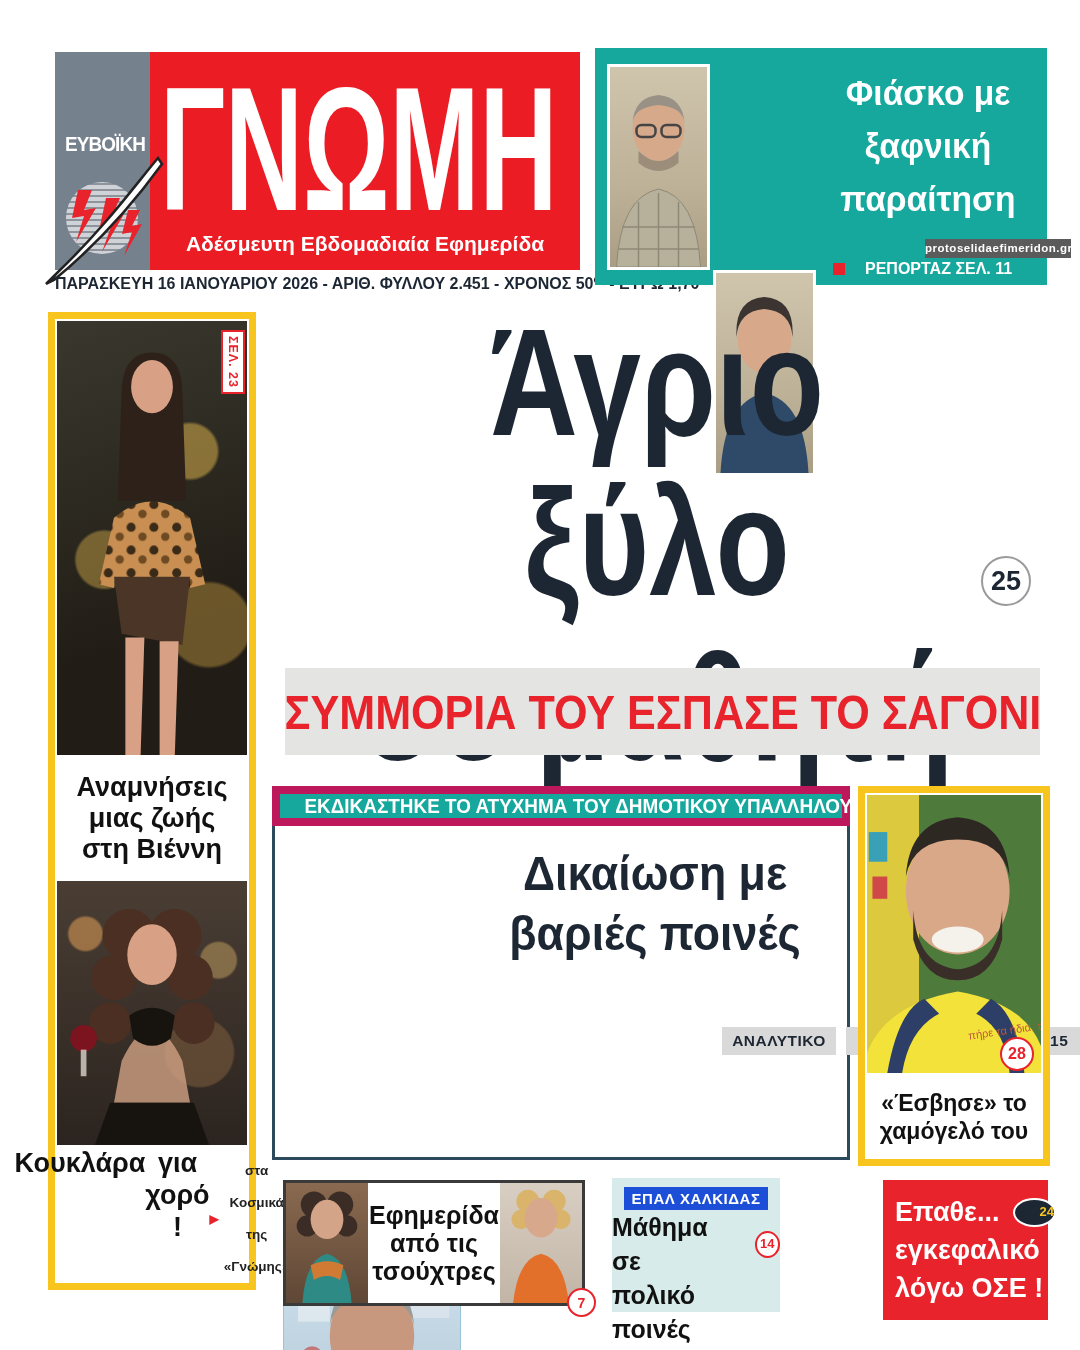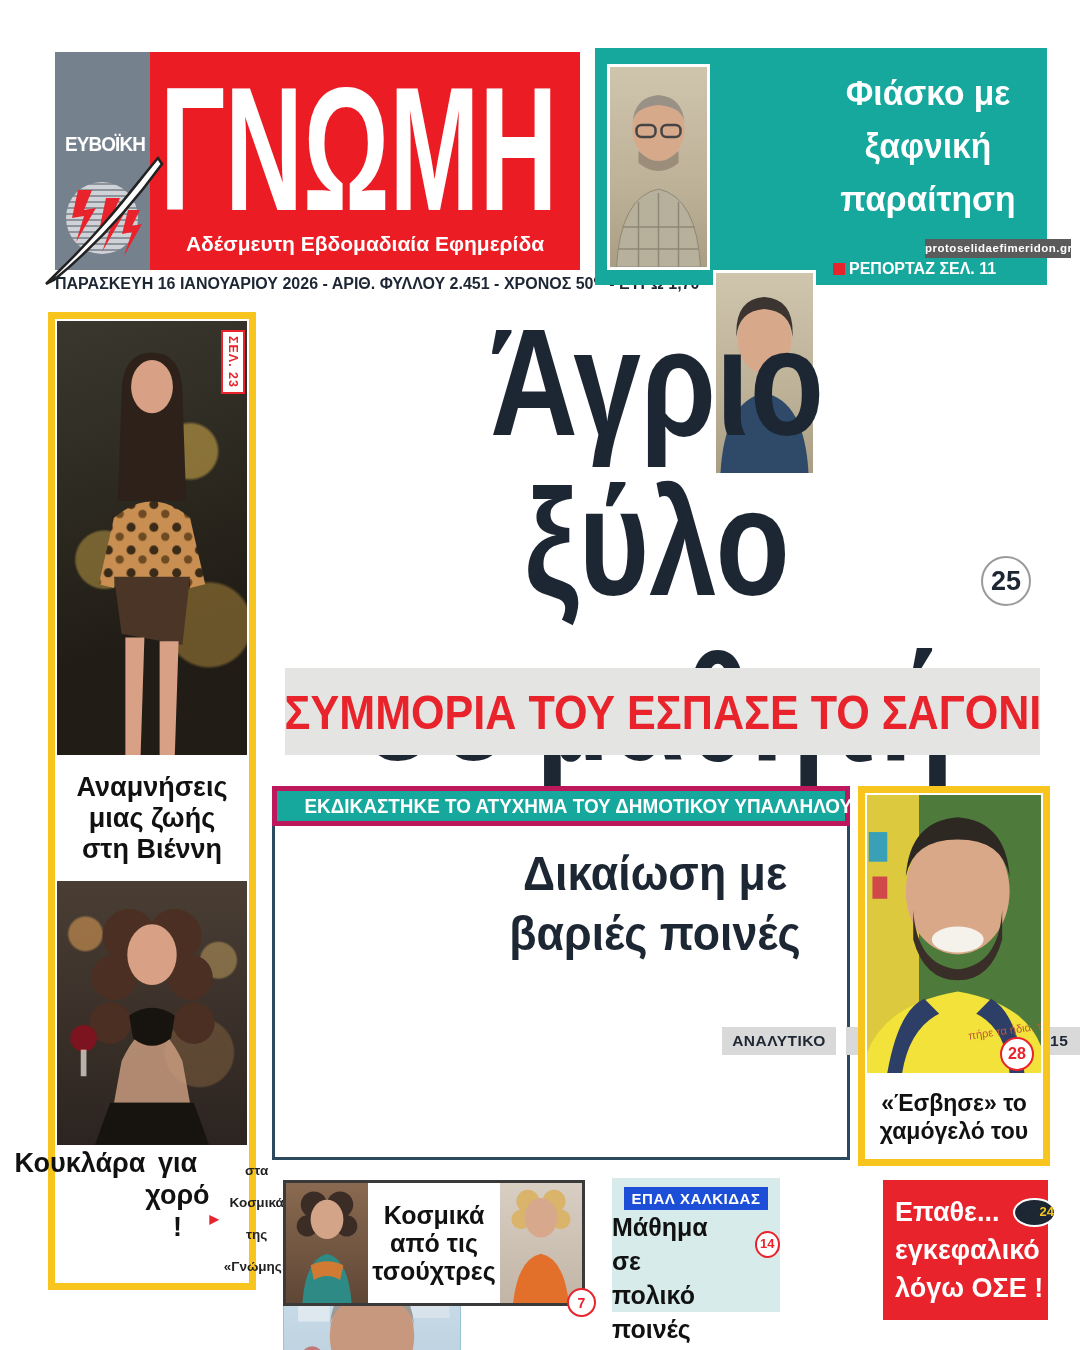--- a/index.html
+++ b/index.html
@@ -22,21 +22,21 @@
 
   
   .tr-box{left:595px;top:48px;width:452px;height:237px;background:#16a79d;}
   .tr-photo{border:3px solid #fff;overflow:hidden;}
   .tr-photo1{left:607px;top:64px;width:97px;height:200px;}
   .tr-photo2{left:713px;top:64px;width:97px;height:200px;}
   .tr-head{left:810px;top:66px;width:236px;text-align:center;color:#fff;font-weight:bold;
       font-size:35px;line-height:53px;transform:scaleX(.96);}
   .watermark{left:902px;top:239px;width:146px;height:19px;background:#5b5b5b;color:#fff;
       font-weight:bold;font-size:11.5px;line-height:19px;text-align:center;letter-spacing:.5px;margin-left:23px;}
-  .tr-ref{left:833px;top:260px;color:#fff;font-weight:bold;font-size:16px;display:flex;align-items:center;gap:4px;}
+  .tr-ref{left:833px;top:260px;color:#fff;font-weight:bold;font-size:16px;display:flex;align-items:center;gap:20px;}
   .sq{width:12px;height:12px;background:#e8232b;display:inline-block;}
 
   
   .mh{left:262px;top:302px;width:790px;text-align:center;color:#1d2733;font-weight:bold;}
   .mh-l1{font-size:152px;line-height:160px;transform:scaleX(.8);}
   .mh-l2{font-size:152px;line-height:160px;transform:scaleX(.8);margin-top:5px;}
   .badge{border-radius:50%;background:#fff;display:flex;align-items:center;justify-content:center;font-weight:bold;}
   .badge25{left:981px;top:556px;width:46px;height:46px;border:2px solid #9a9a9a;color:#1d2733;font-size:27px;}
 
   .subhead-strip{left:285px;top:668px;width:755px;height:87px;background:#e4e4e2;
@@ -55,21 +55,21 @@
   .lc-ref{margin-top:8px;font-size:13.5px;font-weight:bold;color:#222;display:flex;
       align-items:center;justify-content:center;gap:5px;}
   .tri{color:#e8232b;font-size:12px;}
   .sel23{left:221px;top:330px;width:24px;height:64px;background:#fff;border:2px solid #e8232b;
       color:#e8232b;font-weight:bold;font-size:12.5px;writing-mode:vertical-rl;
       display:flex;align-items:center;justify-content:center;letter-spacing:1px;box-sizing:border-box;}
 
   
   .center-box{left:272px;top:786px;width:578px;height:374px;background:#fff;
       border:3px solid #2b4a5e;box-sizing:border-box;}
-  .c-kicker{left:272px;top:786px;width:578px;height:40px;background:#16a79d;border:5px solid #be185d;
+  .c-kicker{left:272px;top:786px;width:578px;height:40px;background:#16a79d;border:8px solid #be185d;
       box-sizing:border-box;display:flex;align-items:center;justify-content:center;
       color:#fff;font-weight:bold;font-size:19.5px;white-space:nowrap;transform-origin:center;padding-left:34px;}
   .c-kicker span{transform:scaleX(.97);}
   .c-photo{left:283px;top:836px;width:176px;height:312px;border:1px solid #9bc3d8;overflow:hidden;}
   .c-head{left:466px;top:844px;width:378px;text-align:center;color:#1d2733;font-weight:bold;
       font-size:48px;line-height:60px;transform:scaleX(.93);}
   .c-labels{left:722px;top:1027px;display:flex;flex-direction:row;gap:10px;}
   .c-label{width:114px;height:28px;background:#d9d9d9;color:#1d2733;font-weight:bold;font-size:15.5px;
       display:flex;align-items:center;justify-content:center;letter-spacing:.5px;}
 
@@ -308,21 +308,21 @@
         <circle cx="34" cy="30" r="16" fill="#3b2d26"></circle>
           <circle cx="66" cy="30" r="16" fill="#3b2d26"></circle>
         <circle cx="26" cy="56" r="13" fill="#3b2d26"></circle>
           <circle cx="74" cy="56" r="13" fill="#3b2d26"></circle>
         <ellipse cx="50" cy="48" rx="20" ry="24" fill="#d3a488"></ellipse>
         <path d="M20 150 Q24 96 50 90 Q76 96 80 150 Z" fill="#2e8a84"></path>
         <path d="M30 104 Q50 94 70 104 L66 122 Q50 112 34 122 Z" fill="#d07a34"></path>
       </svg>
     </div>
     <div class="b1-text">
-      <div>Κοσμικά</div>
+      <div>Εφημερίδα</div>
       <div>από τις</div>
       <div>τσούχτρες</div>
     </div>
     <div class="b1-photo photo bg-beige">
       <svg viewBox="0 0 100 150" preserveAspectRatio="xMidYMax slice">
         <circle cx="34" cy="26" r="14" fill="#d9b46a"></circle>
           <circle cx="66" cy="26" r="14" fill="#d9b46a"></circle>
         <circle cx="26" cy="48" r="12" fill="#d9b46a"></circle>
           <circle cx="74" cy="48" r="12" fill="#d9b46a"></circle>
         <ellipse cx="50" cy="46" rx="20" ry="24" fill="#d8a88c"></ellipse>

